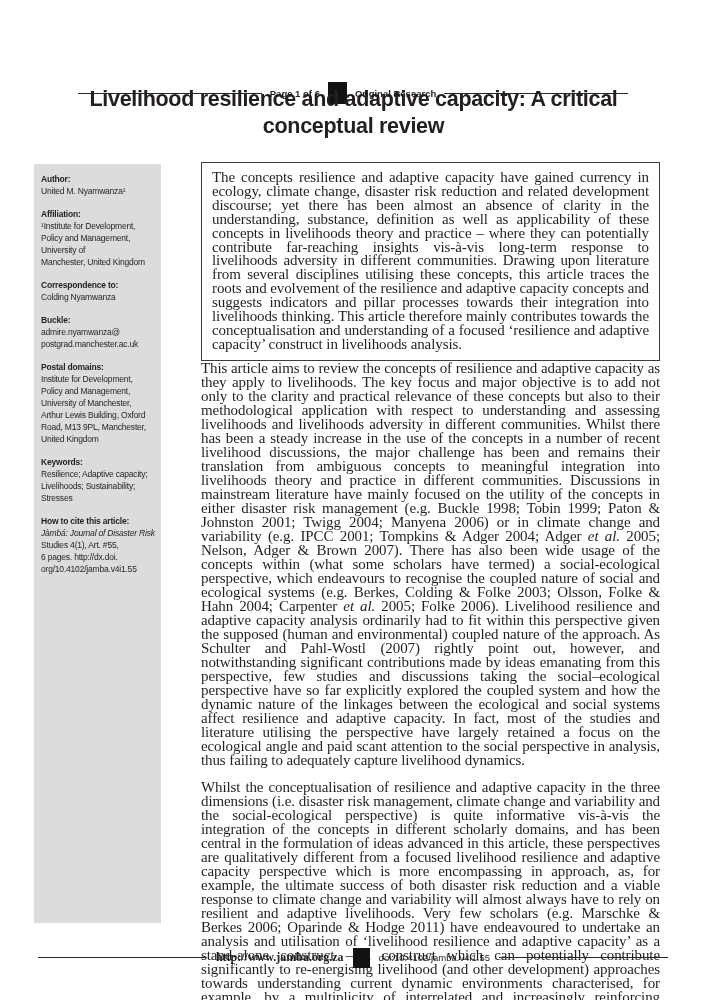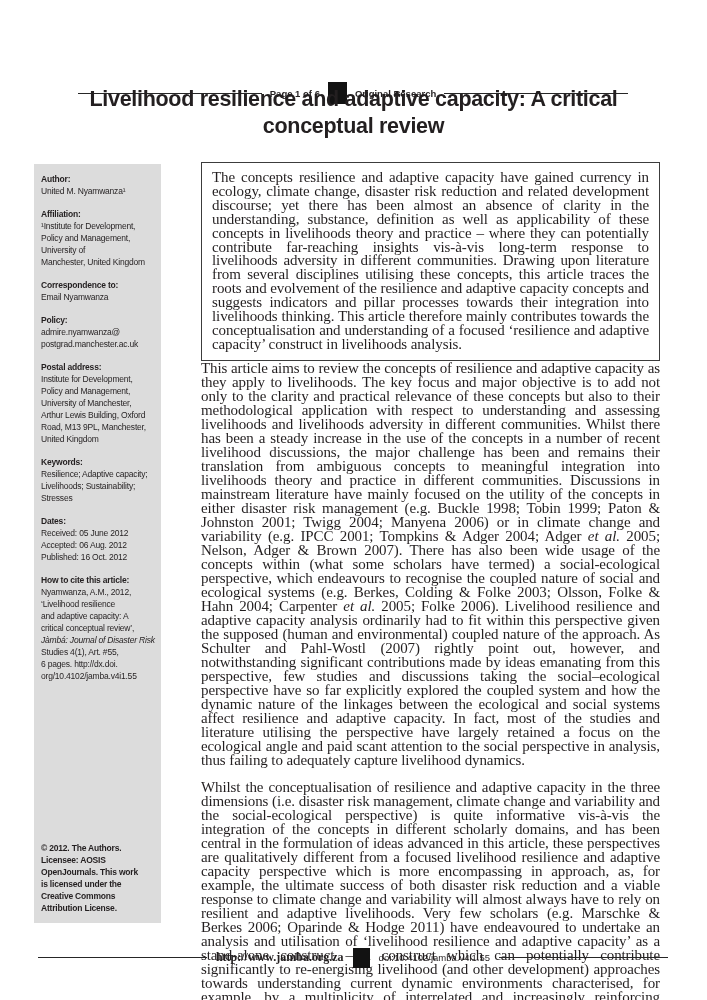--- a/index.html
+++ b/index.html
@@ -77,65 +77,47 @@
   </div>
   <div class="side-section">
     <div class="side-label">Affiliation:</div>
     <div class="side-text">¹Institute for Development,
 Policy and Management,
 University of
 Manchester, United Kingdom</div>
   </div>
   <div class="side-section">
     <div class="side-label">Correspondence to:</div>
-    <div class="side-text">Email Nyamwanza</div>
+    <div class="side-text">Colding Nyamwanza</div>
   </div>
   <div class="side-section">
-    <div class="side-label">Policy:</div>
+    <div class="side-label">Buckle:</div>
     <div class="side-text">admire.nyamwanza@
 postgrad.manchester.ac.uk</div>
   </div>
   <div class="side-section">
-    <div class="side-label">Postal address:</div>
+    <div class="side-label">Postal domains:</div>
     <div class="side-text">Institute for Development,
 Policy and Management,
 University of Manchester,
 Arthur Lewis Building, Oxford
 Road, M13 9PL, Manchester,
 United Kingdom</div>
   </div>
   <div class="side-section">
     <div class="side-label">Keywords:</div>
     <div class="side-text">Resilience; Adaptive capacity;
 Livelihoods; Sustainability;
 Stresses</div>
   </div>
   <div class="side-section">
-    <div class="side-label">Dates:</div>
-    <div class="side-text">Received: 05 June 2012
-Accepted: 06 Aug. 2012
-Published: 16 Oct. 2012</div>
-  </div>
-  <div class="side-section">
     <div class="side-label">How to cite this article:</div>
-    <div class="side-text"><span>Nyamwanza, A.M., 2012,
-‘Livelihood resilience
-and adaptive capacity: A
-critical conceptual review’,
-</span><em>Jàmbá: Journal of Disaster Risk</em><span> Studies 4(1), Art. #55,
+    <div class="side-text"><em>Jàmbá: Journal of Disaster Risk</em><span> Studies 4(1), Art. #55,
 6 pages. http://dx.doi.
 org/10.4102/jamba.v4i1.55</span></div>
-  </div>
-  <div class="side-section copyright">
-    <div class="side-text">© 2012. The Authors.
-Licensee: AOSIS
-OpenJournals. This work
-is licensed under the
-Creative Commons
-Attribution License.</div>
   </div>
 </aside>
 
 <main class="main-col">
   <div class="abstract-box">
     <p>The concepts resilience and adaptive capacity have gained currency in ecology, climate change, disaster risk reduction and related development discourse; yet there has been almost an absence of clarity in the understanding, substance, definition as well as applicability of these concepts in livelihoods theory and practice – where they can potentially contribute far-reaching insights vis-à-vis long-term response to livelihoods adversity in different communities. Drawing upon literature from several disciplines utilising these concepts, this article traces the roots and evolvement of the resilience and adaptive capacity concepts and suggests indicators and pillar processes towards their integration into livelihoods thinking. This article therefore mainly contributes towards the conceptualisation and understanding of a focused ‘resilience and adaptive capacity’ construct in livelihoods analysis.</p>
   </div>
   <p class="body-par"><span>This article aims to review the concepts of resilience and adaptive capacity as they apply to livelihoods. The key focus and major objective is to add not only to the clarity and practical relevance of these concepts but also to their methodological application with respect to understanding and assessing livelihoods and livelihoods adversity in different communities. Whilst there has been a steady increase in the use of the concepts in a number of recent livelihood discussions, the major challenge has been and remains their translation from ambiguous concepts to meaningful integration into livelihoods theory and practice in different communities. Discussions in mainstream literature have mainly focused on the utility of the concepts in either disaster risk management (e.g. Buckle 1998; Tobin 1999; Paton &amp; Johnston 2001; Twigg 2004; Manyena 2006) or in climate change and variability (e.g. IPCC 2001; Tompkins &amp; Adger 2004; Adger </span><em>et al.</em><span> 2005; Nelson, Adger &amp; Brown 2007). There has also been wide usage of the concepts within (what some scholars have termed) a social-ecological perspective, which endeavours to recognise the coupled nature of social and ecological systems (e.g. Berkes, Colding &amp; Folke 2003; Olsson, Folke &amp; Hahn 2004; Carpenter </span><em>et al.</em><span> 2005; Folke 2006). Livelihood resilience and adaptive capacity analysis ordinarily had to fit within this perspective given the supposed (human and environmental) coupled nature of the approach. As Schulter and Pahl-Wostl (2007) rightly point out, however, and notwithstanding significant contributions made by ideas emanating from this perspective, few studies and discussions taking the social–ecological perspective have so far explicitly explored the coupled system and how the dynamic nature of the linkages between the ecological and social systems affect resilience and adaptive capacity. In fact, most of the studies and literature utilising the perspective have largely retained a focus on the ecological angle and paid scant attention to the social perspective in analysis, thus failing to adequately capture livelihood dynamics.</span></p>
   <p class="body-par"><span>Whilst the conceptualisation of resilience and adaptive capacity in the three dimensions (i.e. disaster risk management, climate change and variability and the social-ecological perspective) is quite informative vis-à-vis the integration of the concepts in different scholarly domains, and has been central in the formulation of ideas advanced in this article, these perspectives are qualitatively different from a focused livelihood resilience and adaptive capacity perspective which is more encompassing in approach, as, for example, the ultimate success of both disaster risk reduction and a viable response to climate change and variability will almost always have to rely on resilient and adaptive livelihoods. Very few scholars (e.g. Marschke &amp; Berkes 2006; Oparinde &amp; Hodge 2011) have endeavoured to undertake an analysis and utilisation of ‘livelihood resilience and adaptive capacity’ as a stand-alone construct – a construct which can potentially contribute significantly to re-energising livelihood (and other development) approaches towards understanding current dynamic environments characterised, for example, by a multiplicity of interrelated and increasingly reinforcing vulnerabilities in many communities. This article therefore seeks to contribute towards filling this gap. The article is organised into four main sections. The first outlines the methodology used in conducting this analysis. The second focuses on the analytical approach guiding the conceptualisation of issues in the article. The third section</span></p>
 </main>

